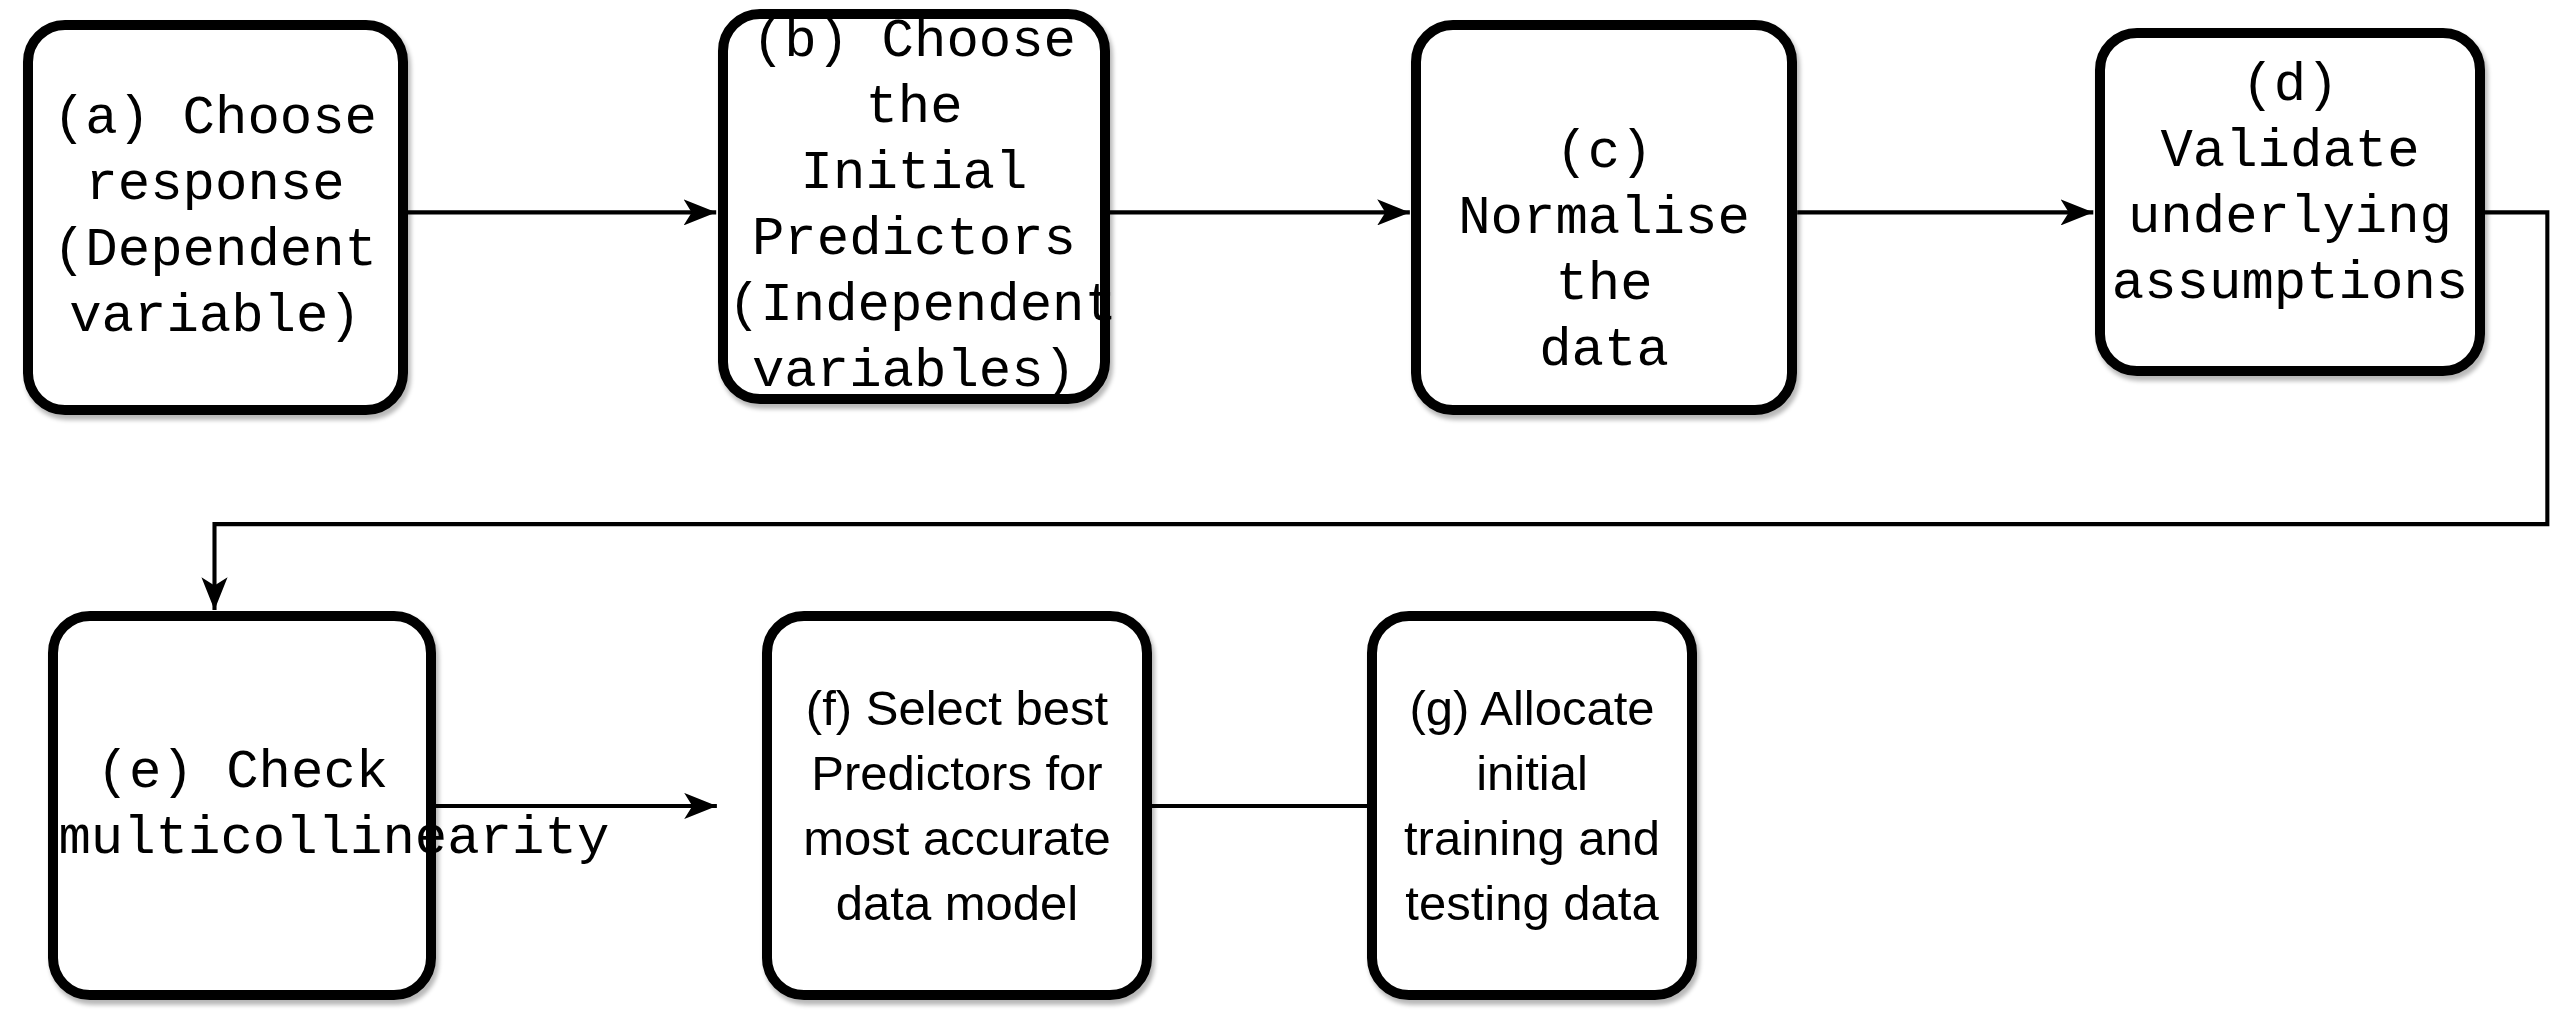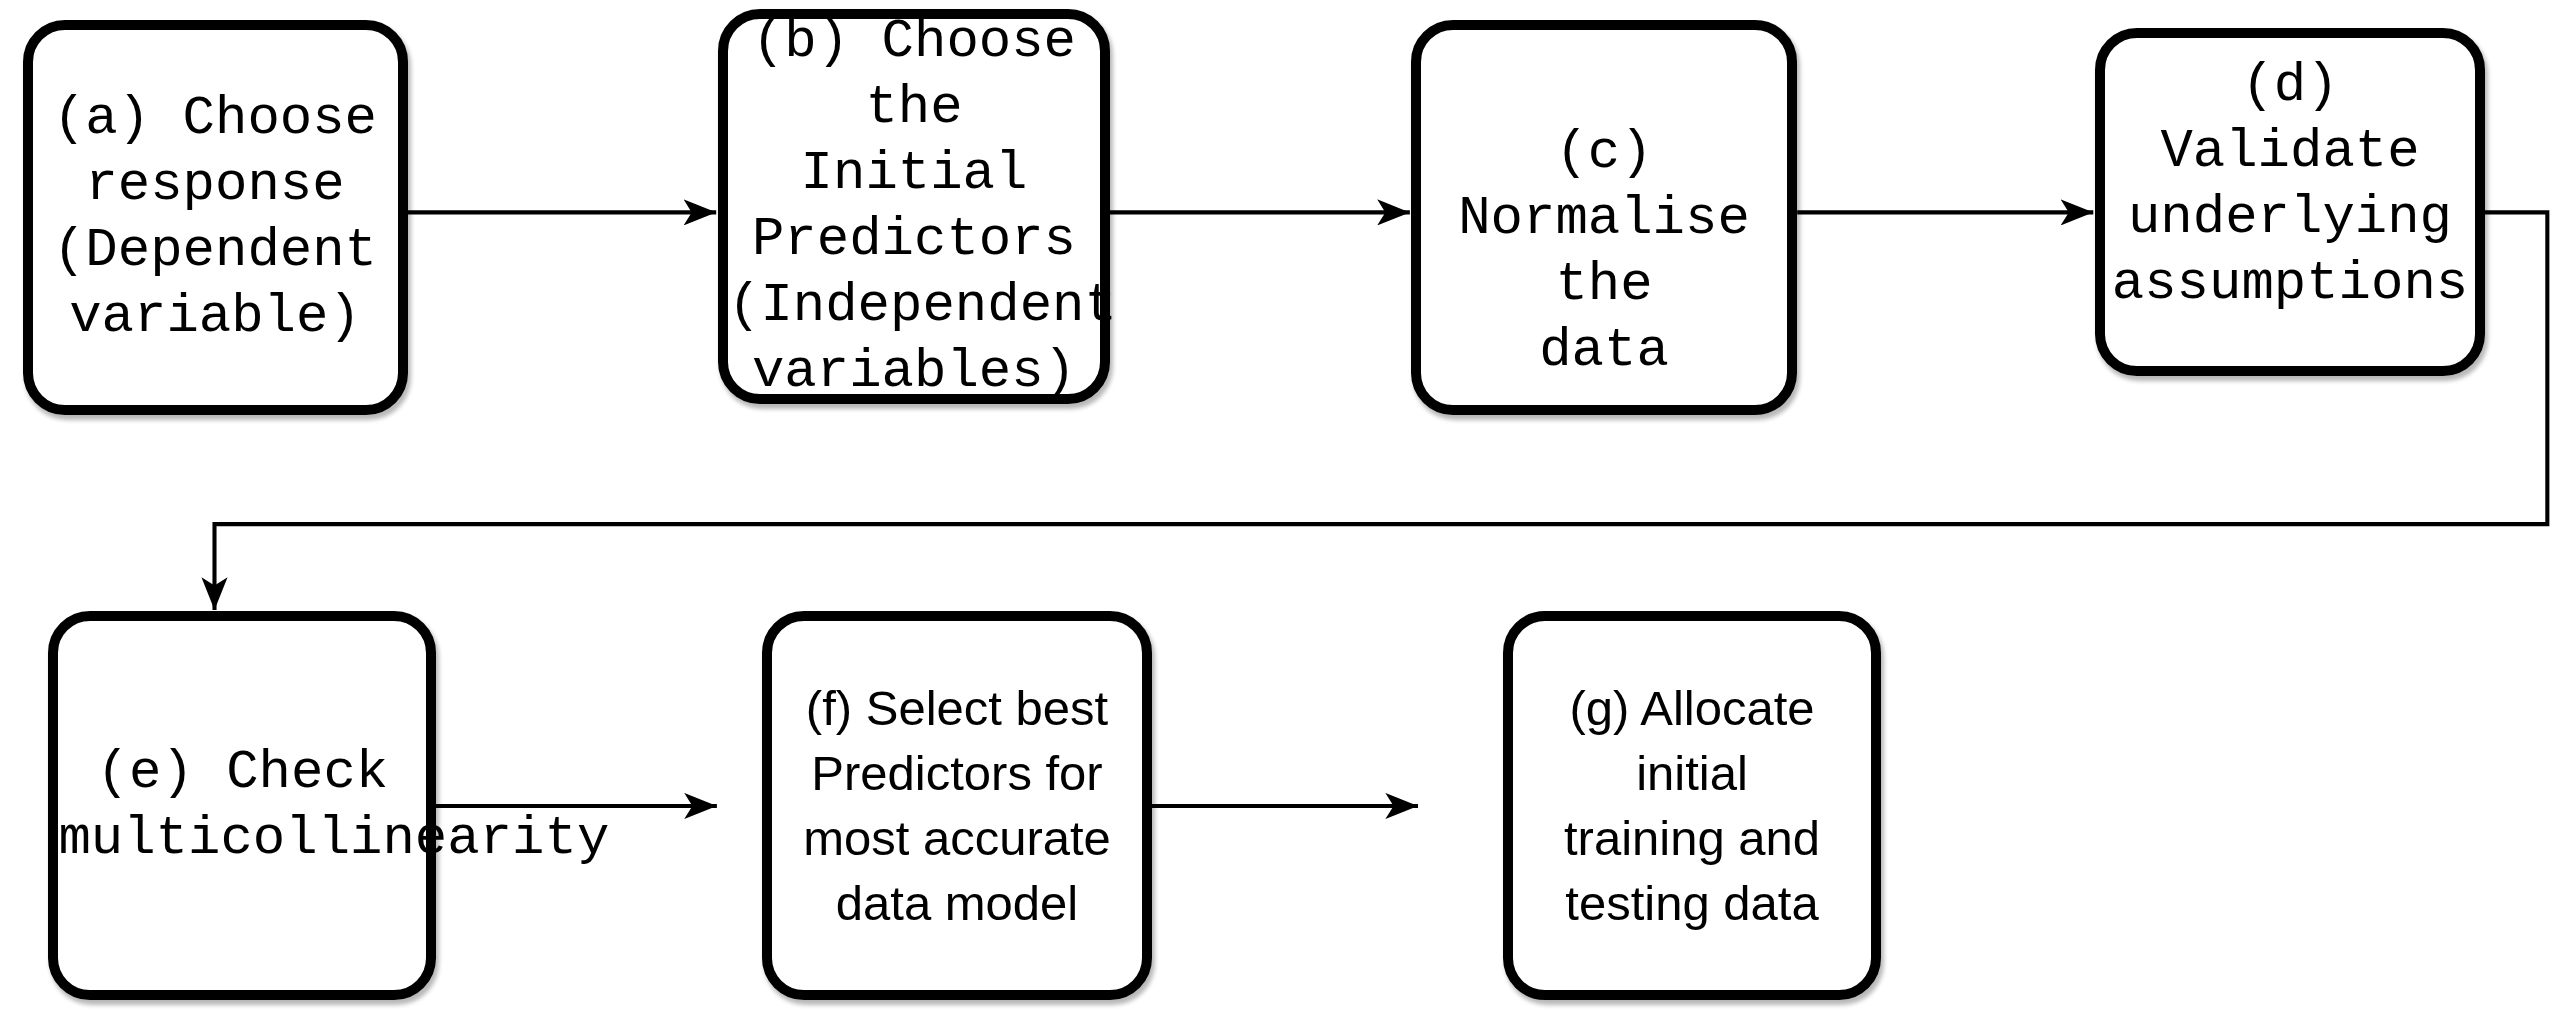--- a/index.html
+++ b/index.html
@@ -53,21 +53,21 @@
   .text-down { padding-top: 68px; }
   .text-up   { padding-bottom: 34px; }
 
   
   #box-a { left: 22.5px;   top: 20.4px;  width: 385px; height: 395px; }
   #box-b { left: 718px; top: 9px;  width: 392px; height: 395px; }
   #box-c { left: 1411px; top: 20.4px;  width: 386px; height: 395px; }
   #box-d { left: 2095px; top: 28px;  width: 390px; height: 348px; }
   #box-e { left: 20.4px;   top: 611px; width: 388px; height: 389px; margin-left: 28px; }
   #box-f { left: 718px; top: 611px; width: 390px; height: 389px; margin-left: 44px; }
-  #box-g { left: 1503px; top: 611px; width: 378px; height: 389px; }
+  #box-g { left: 1367px; top: 611px; width: 330px; height: 389px; }
 
   .edge {
     fill: none;
     stroke: #000000;
     stroke-width: 6px;
   }
 </style>
 </head>
 <body>
 

